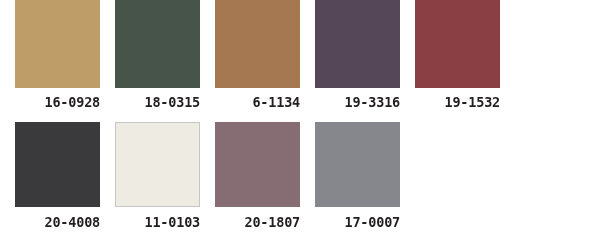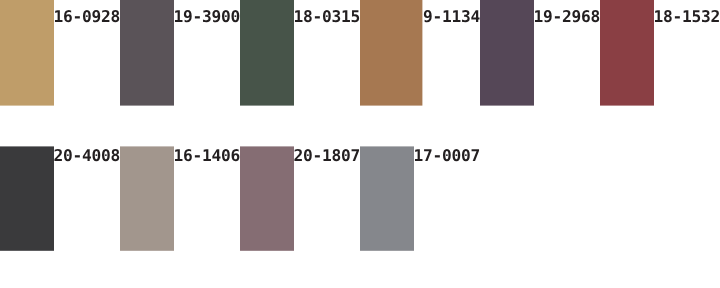--- a/index.html
+++ b/index.html
@@ -26,21 +26,22 @@
     display: flex;
     flex-direction: row;
     width: 600px;
     height: 114.5px;
   }
   .swatch-cell {
     width: 100px;
     height: 114.5px;
     box-sizing: border-box;
     display: flex;
-    align-items: flex-start;
+    flex-direction: column;
+    align-items: flex-end;
     position: relative;
   }
   .swatch-chip {
     width: 85px;
     height: 88px;
     box-sizing: border-box;
     margin-top: 0px;
     background: #cccccc;
   }
   .swatch-row.row-2 .swatch-chip {
@@ -70,60 +71,56 @@
 
 <div class="palette">
 
   <div class="swatch-row row-1">
 
     <div class="swatch-cell">
       <div class="swatch-chip" style="background:#bf9d69"></div>
       <div class="swatch-code">16-0928</div>
     </div>
 
-    <div class="swatch-cell">
-      <div class="swatch-chip" style="background:#5a5358"></div>
-      <div class="swatch-code">19-3900</div>
-    </div>
 
     <div class="swatch-cell">
       <div class="swatch-chip" style="background:#475449"></div>
       <div class="swatch-code">18-0315</div>
     </div>
 
     <div class="swatch-cell">
       <div class="swatch-chip" style="background:#a67851"></div>
-      <div class="swatch-code">9-1134</div>
+      <div class="swatch-code">6-1134</div>
     </div>
 
     <div class="swatch-cell">
       <div class="swatch-chip" style="background:#554757"></div>
-      <div class="swatch-code">19-2968</div>
+      <div class="swatch-code">19-3316</div>
     </div>
 
     <div class="swatch-cell">
       <div class="swatch-chip" style="background:#8a3f44"></div>
-      <div class="swatch-code">18-1532</div>
+      <div class="swatch-code">19-1532</div>
     </div>
 
   </div>
 
   <div class="swatch-row row-2">
 
     <div class="swatch-cell">
       <div class="swatch-chip" style="background:#3a3a3c"></div>
       <div class="swatch-code">20-4008</div>
     </div>
 
 
+    <div class="swatch-cell">
+      <div class="swatch-chip bordered" style="background:#eeebe2"></div>
+      <div class="swatch-code">11-0103</div>
+    </div>
 
-    <div class="swatch-cell">
-      <div class="swatch-chip" style="background:#a2968d"></div>
-      <div class="swatch-code">16-1406</div>
-    </div>
 
     <div class="swatch-cell">
       <div class="swatch-chip" style="background:#856d73"></div>
       <div class="swatch-code">20-1807</div>
     </div>
 
     <div class="swatch-cell">
       <div class="swatch-chip" style="background:#85878c"></div>
       <div class="swatch-code">17-0007</div>
     </div>

